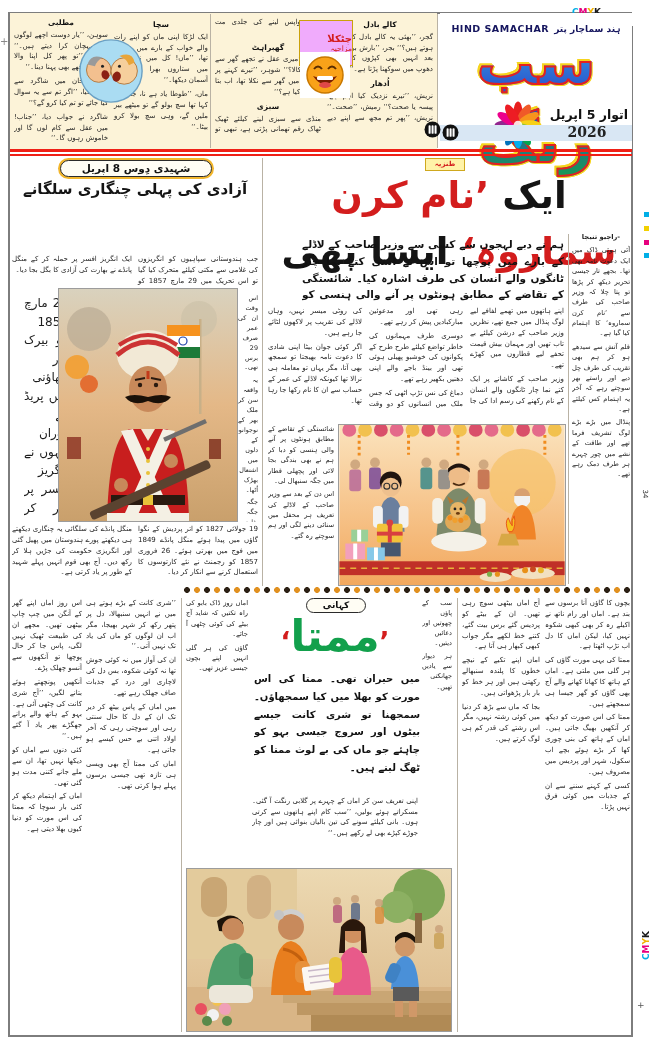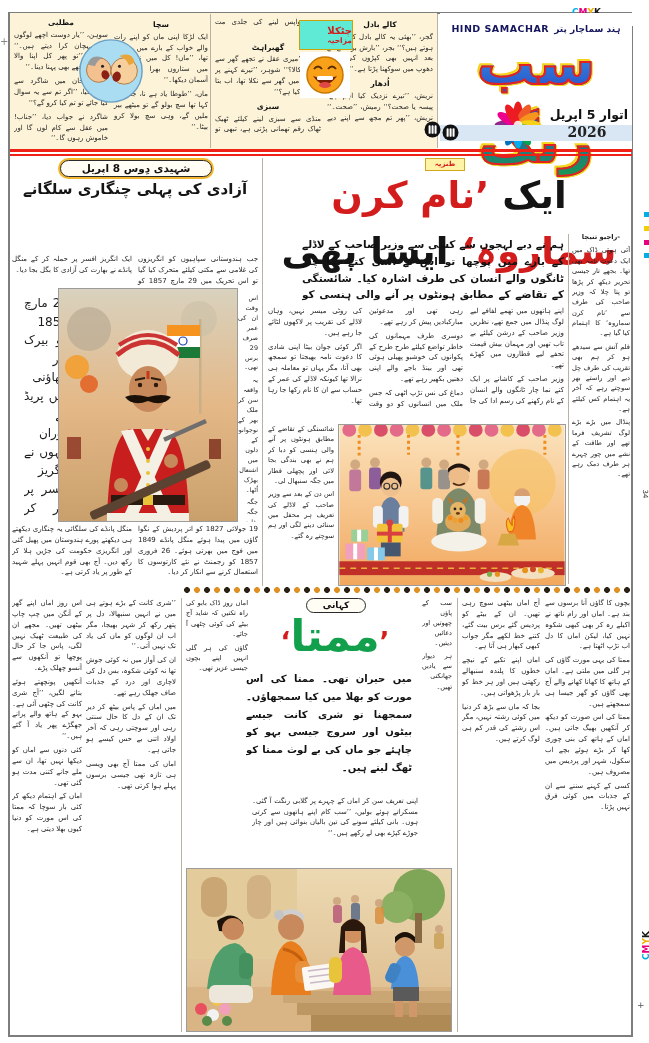--- a/index.html
+++ b/index.html
@@ -83,23 +83,23 @@
   <div class="jhead">کالے بادل</div>
       <p>گجر، ’’بھئی یہ کالے بادل کالے کیوں ہوتے ہیں؟‘‘ بجر، ’’بارش برسانے کے بعد انہیں بھی کپڑوں کی طرح دھوپ میں سوکھنا پڑتا ہے۔‘‘</p>
       <div class="jhead">اُدھار</div>
       <p>نریش، ’’تیرے نزدیک کیا اہم ہے، پیسہ یا صحت؟‘‘ رمیش، ’’صحت۔‘‘ نریش، ’’پھر تم مجھ سے اپنے دیے پیسے واپس لینے کی جلدی مت کرو۔‘‘</p>
       <div class="jhead">گھبراہٹ</div>
       <p>بیوی، ’’میری عقل نے تجھے گھر سے کیوں نکالا؟‘‘ شوہر، ’’تیرے کہنے پر ہی تو میں گھر سے نکلا تھا، اب بتا مسئلہ کیا ہے؟‘‘</p>
       <div class="jhead">سبزی</div>
       <p>منڈی سے سبزی لینے کیلئے ٹھیک ٹھاک رقم تھمانی پڑتی ہے، تبھی تو گھر آ کر سب کہتے ہیں، ’’مہنگائی نے کمر توڑ دی ہے بھئی۔‘‘</p>
     </div>
 
-  <div class="abs" style="left:299px;top:20px;width:52px;background:#5eead4;border:1px solid #caa10a;text-align:center;padding:4px 0">
+  <div class="abs" style="left:299px;top:20px;width:52px;background:#f0abfc;border:1px solid #caa10a;text-align:center;padding:12px 0">
     <div class="ur" style="font-size:10px;font-weight:bold;color:#d31d1d">چٹکلا</div>
-    <div class="ur" style="font-size:7.5px;font-weight:bold;color:#d31d1d">مزاحیہ</div>
+    <div class="ur" style="font-size:7.5px;font-weight:normal;color:#d31d1d">مزاحیہ</div>
   </div>
   <div class="abs" style="left:300px;top:52px;width:50px;height:46px;background:#ffffff"></div>
   <svg class="abs" style="left:305px;top:55px" width="40" height="40" viewBox="0 0 40 40">
     <circle cx="20" cy="20" r="18" fill="#f9a219" stroke="#c87800" stroke-width="1.5"></circle>
     <path d="M9,14 Q13,9 17,14" stroke="#5a2d00" stroke-width="2" fill="none"></path>
     <path d="M23,14 Q27,9 31,14" stroke="#5a2d00" stroke-width="2" fill="none"></path>
     <path d="M8,21 Q20,38 32,21 Q20,26 8,21 Z" fill="#7a1f00"></path>
     <rect x="12" y="21" width="16" height="4" rx="1.5" fill="#ffffff"></rect>
     <ellipse cx="20" cy="30" rx="6" ry="3" fill="#e04848"></ellipse>
   </svg>
@@ -379,21 +379,21 @@
   <div class="abs" style="left:186px;top:598px;width:266px;height:434px">
     <div class="col ur" style="left:0;top:0;width:62px;height:268px;font-size:6.7px">
 
     <p>اماں روز ڈاک بابو کی راہ تکتیں کہ شاید آج بیٹے کی کوئی چٹھی آ جائے۔</p>
         <p>گاؤں کی ہر گلی انہیں اپنے بچوں جیسی عزیز تھی۔</p>
       </div>
     <div class="tag-oval ur abs" style="left:120px;top:0;width:58px;height:13px;font-size:9px;line-height:13px;box-shadow:none;border-width:1.4px">کہانی</div>
     <div class="ur abs" style="left:66px;top:12px;width:166px;text-align:center;line-height:1.25">
       <span style="color:#d31d1d;font-size:26px;font-weight:bold">’</span><span style="color:#12a04c;font-size:43px;font-weight:bold">ممتا</span><span style="color:#d31d1d;font-size:26px;font-weight:bold">‘</span>
     </div>
-    <div class="col ur intro-bold" style="left:60px;top:72px;width:166px;height:124px;font-size:10px;line-height:1.78">میں حیران تھی۔ ممتا کی اس مورت کو بھلا میں کیا سمجھاؤں۔ سمجھنا تو شری کانت جیسے بیٹوں اور سروج جیسی بہو کو چاہئے جو ماں کی بے لوث ممتا کو ٹھگ لیتے ہیں۔</div>
+    <div class="col ur intro-bold" style="left:68px;top:72px;width:166px;height:124px;font-size:10px;line-height:1.78">میں حیران تھی۔ ممتا کی اس مورت کو بھلا میں کیا سمجھاؤں۔ سمجھنا تو شری کانت جیسے بیٹوں اور سروج جیسی بہو کو چاہئے جو ماں کی بے لوث ممتا کو ٹھگ لیتے ہیں۔</div>
     <div class="col ur" style="left:66px;top:198px;width:166px;height:68px;font-size:6.9px">
 
     <p>اپنی تعریف سن کر اماں کے چہرے پر گلابی رنگت آ گئی۔ مسکراتے ہوئے بولیں، ’’سب کام اپنے ہاتھوں سے کرتی ہوں۔ بانی کیلئے سونے کی تین بالیاں بنوائی ہیں اور چار جوڑے کپڑے بھی لے رکھے ہیں۔‘‘</p>
       </div>
     <div class="col ur" style="left:236px;top:0;width:30px;height:268px;font-size:6.5px">
 
     <p>سب کے پاؤں چھوتیں اور دعائیں دیتیں۔</p>
         <p>ہر دیوار سے یادیں جھانکتی تھیں۔</p>
       </div>
 

